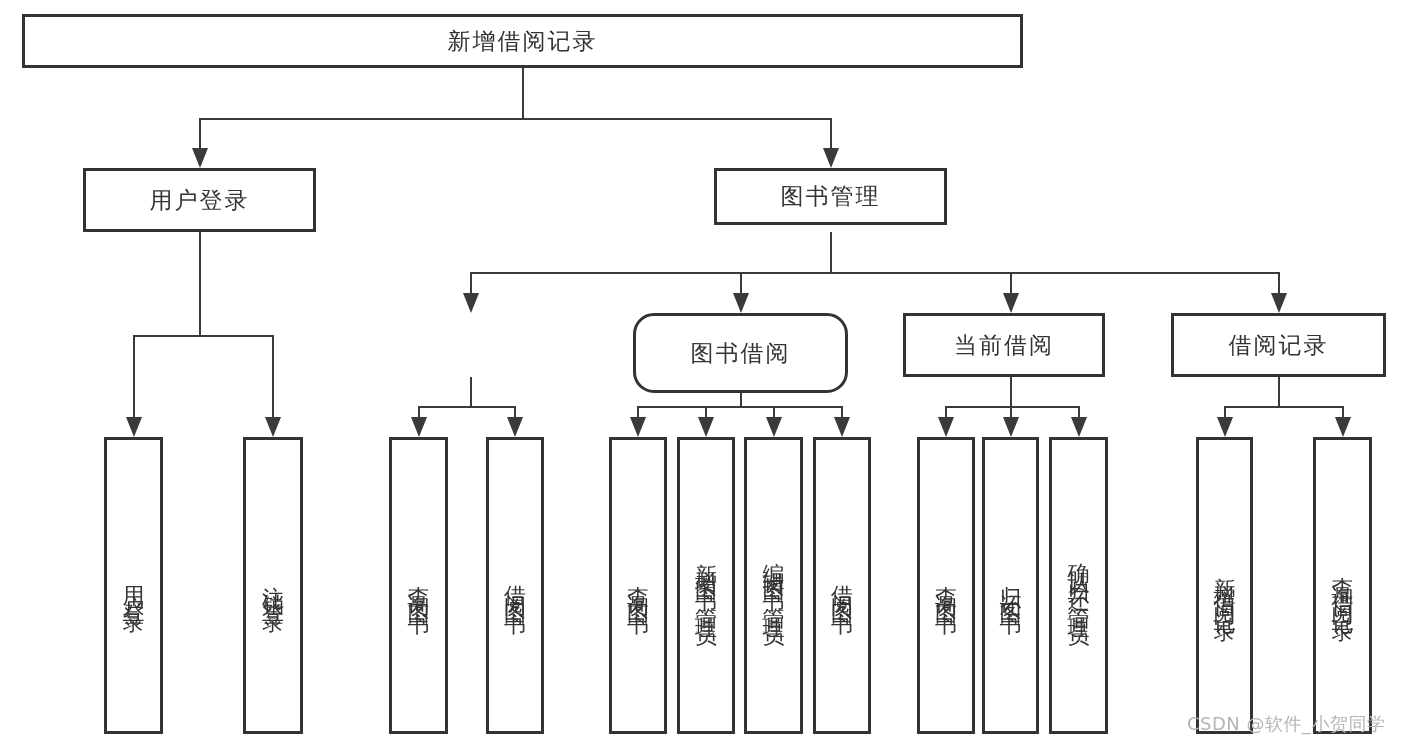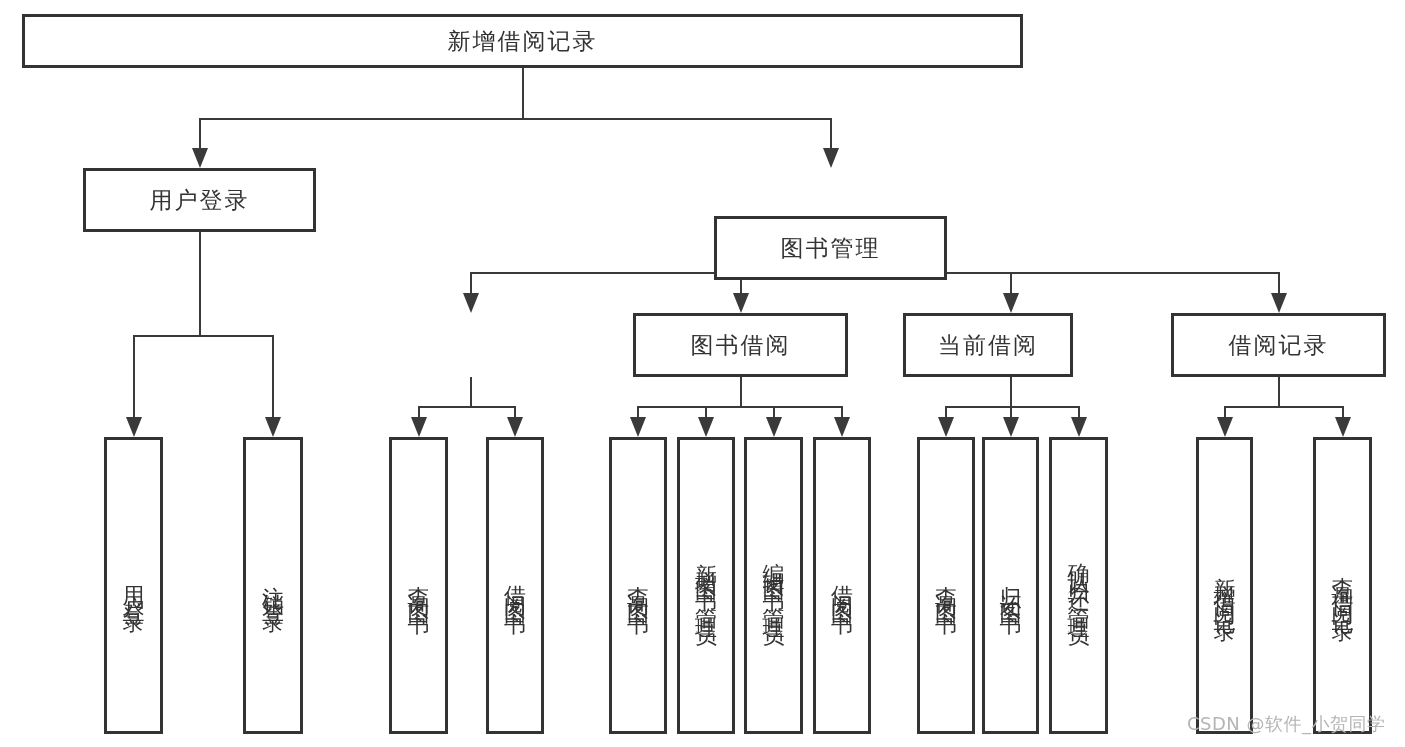--- a/index.html
+++ b/index.html
@@ -114,27 +114,27 @@
     <div class="seg" style="left: 1223.5px; top: 406px; width: 2px; height: 13px;"></div>
     <div class="arrow" style="left: 1216.5px; top: 417px;"></div>
     <div class="seg" style="left: 1341.5px; top: 406px; width: 2px; height: 13px;"></div>
     <div class="arrow" style="left: 1334.5px; top: 417px;"></div>
     <div class="node horizontal" style="left: 22px; top: 14px; width: 1001px; height: 54px;">
       <span class="label">新增借阅记录</span>
     </div>
     <div class="node horizontal" style="left: 83px; top: 168px; width: 233px; height: 64px;">
       <span class="label">用户登录</span>
     </div>
-    <div class="node horizontal" style="left: 714px; top: 168px; width: 233px; height: 64px; margin-top: 48px;">
+    <div class="node horizontal" style="left: 714px; top: 168px; width: 233px; height: 57px;">
       <span class="label">图书管理</span>
     </div>
-    <div class="node horizontal" style="left: 633px; top: 313px; width: 215px; height: 64px;">
+    <div class="node horizontal" style="left: 633px; top: 313px; width: 215px; height: 80px; border-radius: 21px;">
       <span class="label">图书借阅</span>
     </div>
-    <div class="node horizontal" style="left: 903px; top: 313px; width: 170px; height: 64px;">
+    <div class="node horizontal" style="left: 903px; top: 313px; width: 202px; height: 64px;">
       <span class="label">当前借阅</span>
     </div>
     <div class="node horizontal" style="left: 1171px; top: 313px; width: 215px; height: 64px;">
       <span class="label">借阅记录</span>
     </div>
     <div class="node vertical" style="left: 104px; top: 437px; width: 59px; height: 297px;">
       <span class="label">用户登录</span>
     </div>
     <div class="node vertical" style="left: 243px; top: 437px; width: 60px; height: 297px;">
       <span class="label">注销登录</span>

